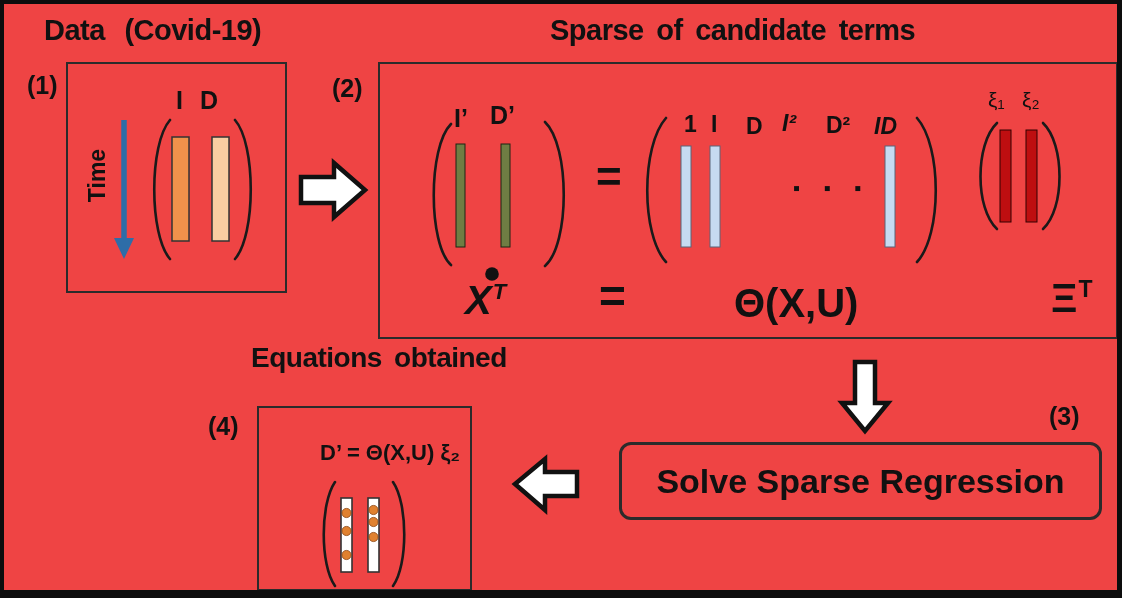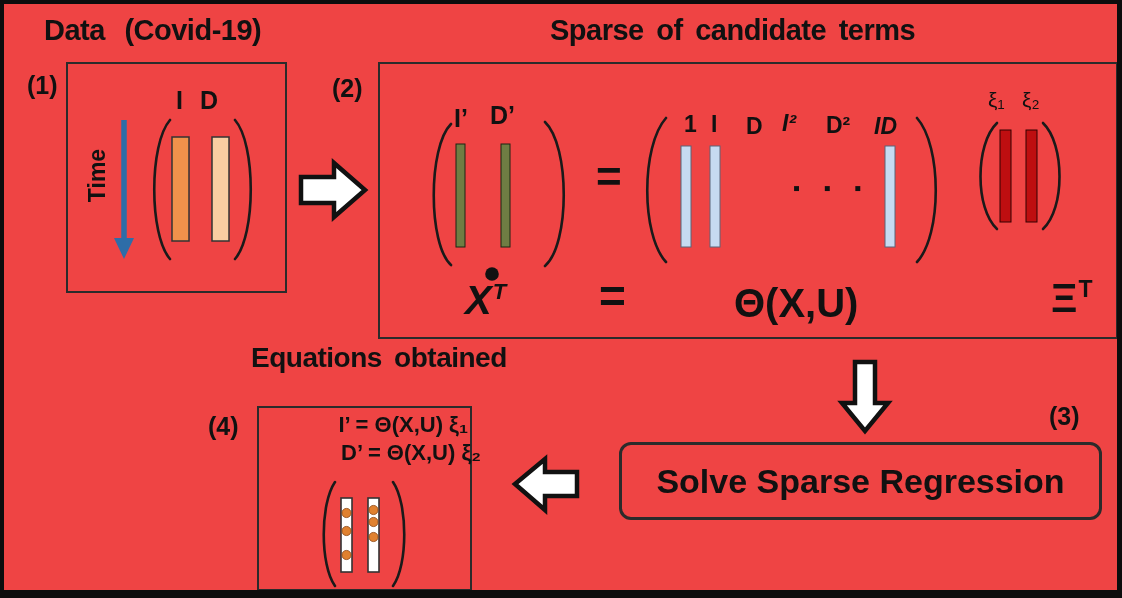--- a/index.html
+++ b/index.html
@@ -119,16 +119,15 @@
   </div>
 
   <div class="abs stepnum" style="left:1045px;top:400px;">(3)</div>
   <div class="panel" id="box3" style="left:615px;top:438px;width:483px;height:78px;">
     <span class="lbl">Solve Sparse Regression</span>
   </div>
 
   <div class="abs sect-title" style="left:230px;top:340px;font-size:28px;margin-left:17px;">Equations obtained</div>
   <div class="abs stepnum" style="left:204px;top:410px;">(4)</div>
   <div class="panel" id="box4" style="left:253px;top:402px;width:215px;height:185px;"></div>
-  <div class="abs eqline" style="left:278px;top:410px;width:186px;">I’ = Θ(X,U) ξ₁</div>
-  <div class="abs eqline" style="left:283px;top:438px;width:194px;text-align:right;">D’ = Θ(X,U) ξ₂</div>
+  <div class="abs eqline" style="left:262px;top:438px;width:194px;text-align:right;">D’ = Θ(X,U) ξ₂</div>
 
 </div>
 
 </body></html>

